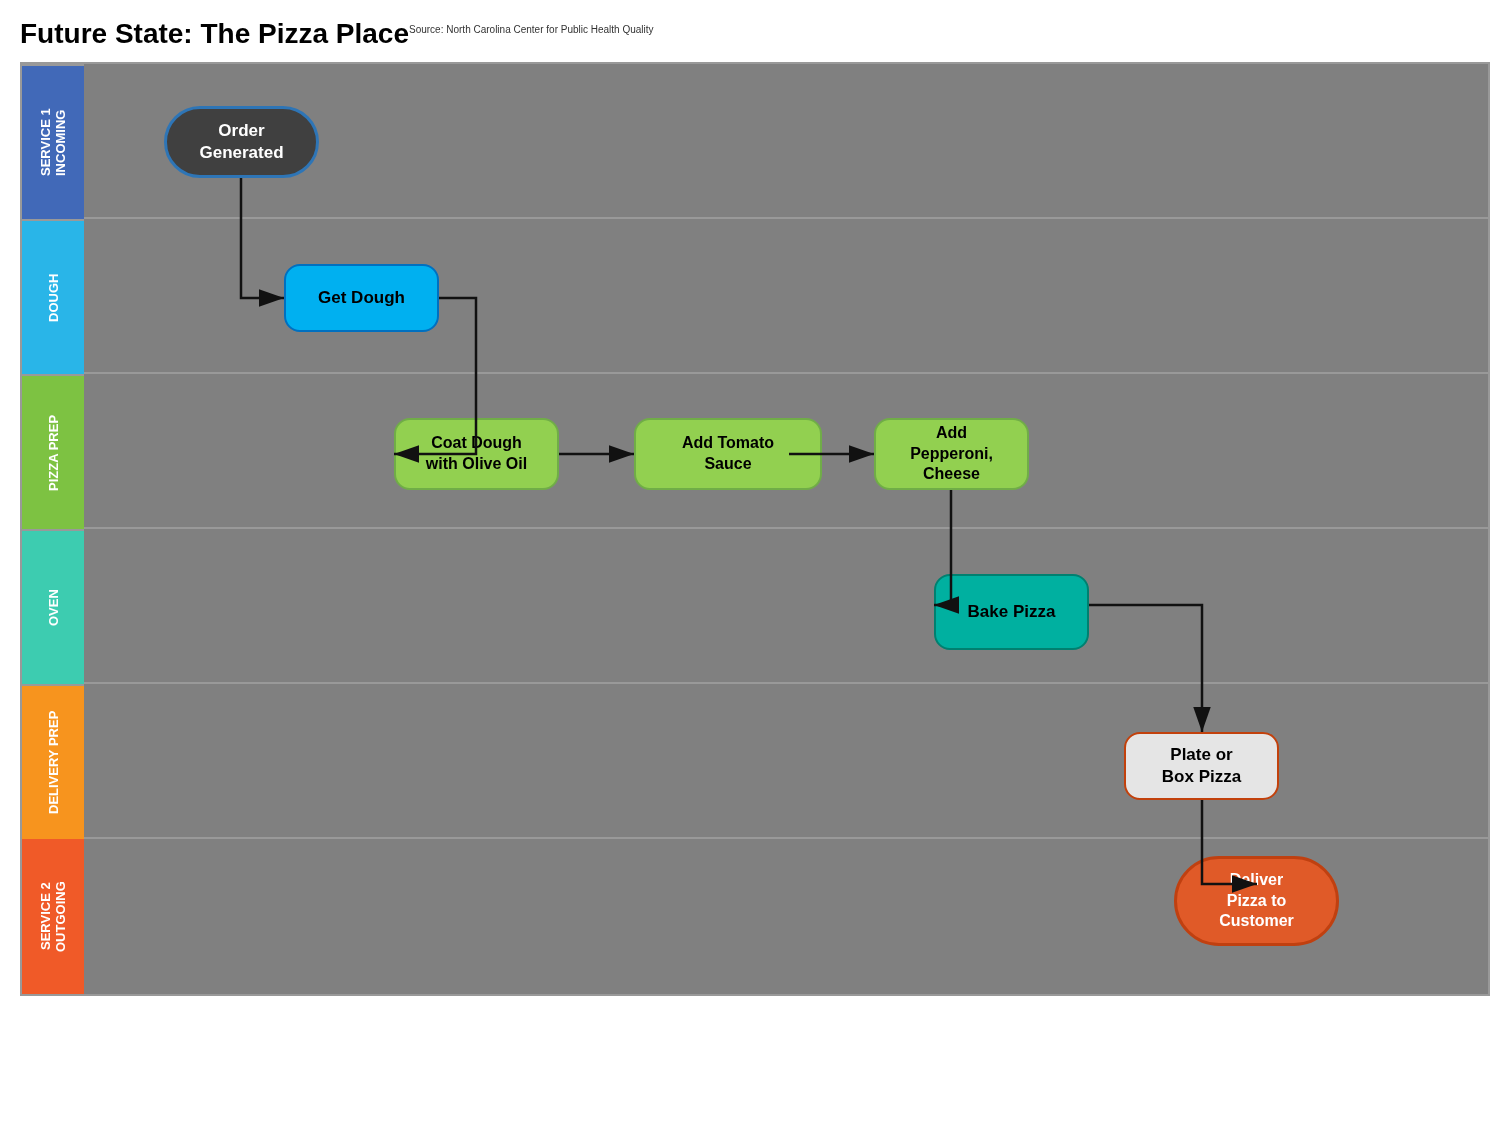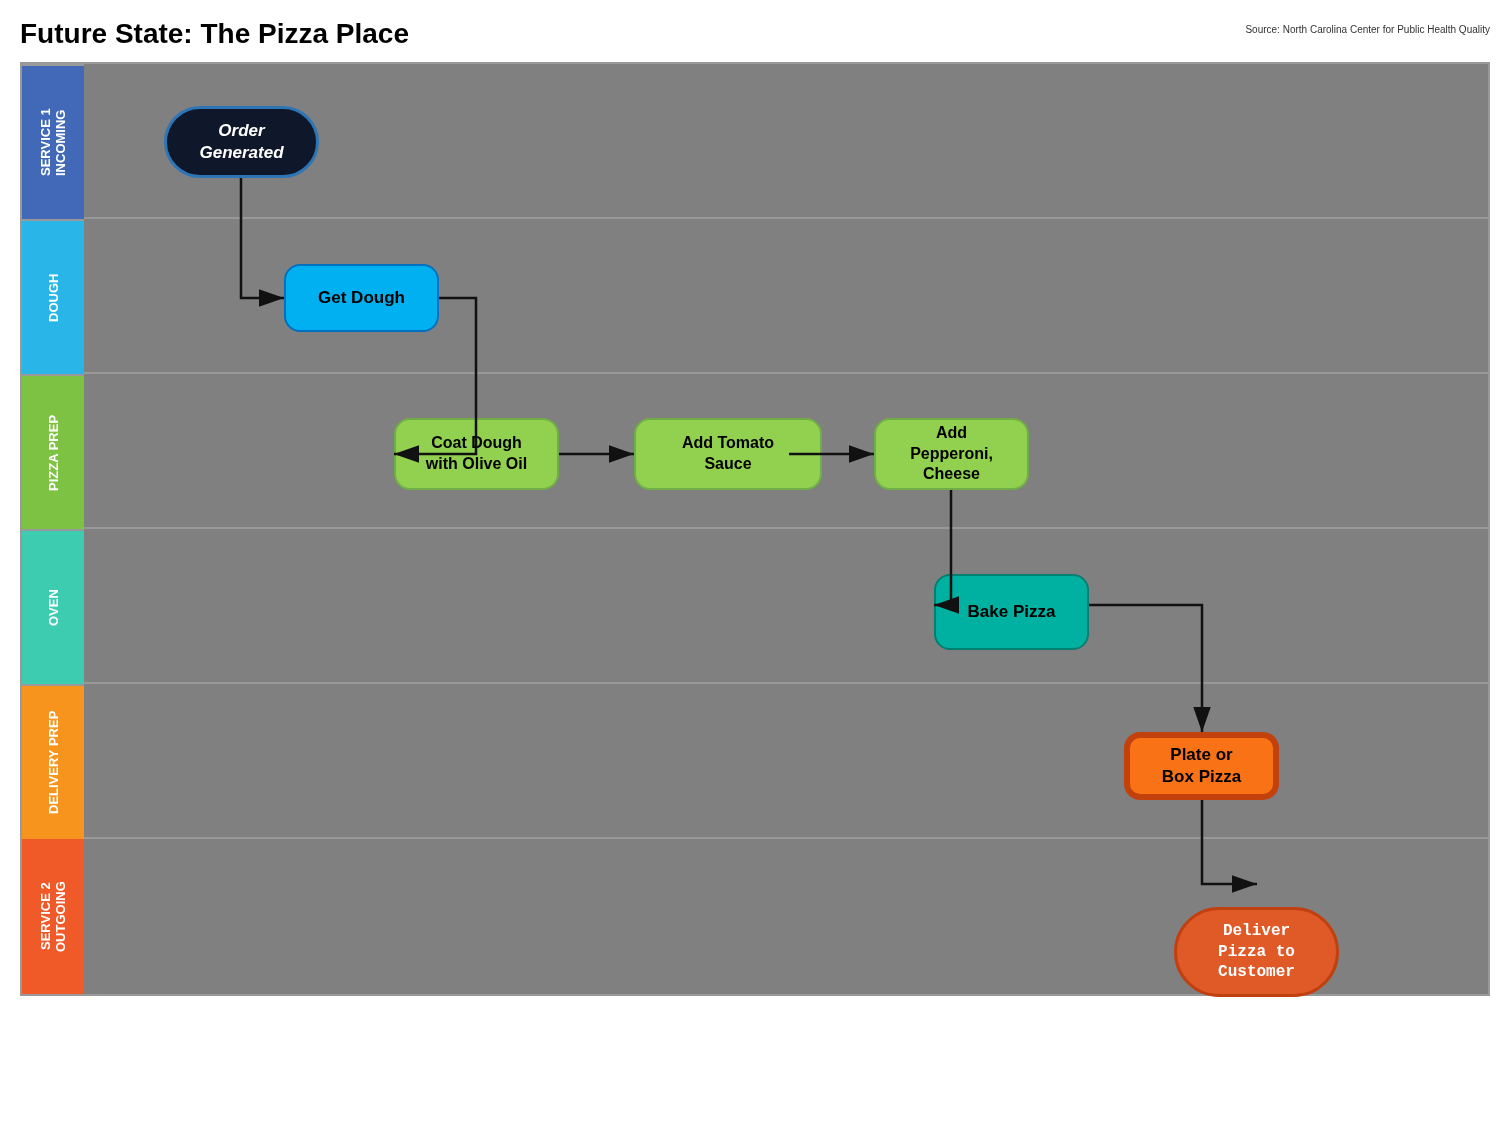--- a/index.html
+++ b/index.html
@@ -7,21 +7,21 @@
       font-family: Arial, sans-serif;
       background: #fff;
       width: 1510px;
       min-height: 1129px;
     }
     .page-wrapper {
       padding: 18px 20px 20px 20px;
     }
     .header {
       display: flex;
-      justify-content: space-between;
+      justify-content: flex-start;
       align-items: flex-start;
       margin-bottom: 12px;
     }
     .page-title {
       font-size: 28px;
       font-weight: bold;
       color: #000;
     }
     .source-text {
       font-size: 10px;
@@ -74,44 +74,43 @@
       position: absolute;
       padding: 10px 14px;
     }
     .node.oval {
       border-radius: 50px;
     }
     .node.rect {
       border-radius: 16px;
     }
     .node.blue-oval {
-      background: #0f172a;
+      background: #404040;
       color: #fff;
       border: 3px solid #2e75b6;
-      font-style: italic;
     }
     .node.cyan-rect {
       background: #00b0f0;
       color: #000;
       border: 2px solid #0070c0;
     }
     .node.green-rect {
       background: #92d050;
       color: #000;
       border: 2px solid #70ad47;
     }
     .node.teal-rect {
       background: #00b0a0;
       color: #000;
       border: 2px solid #008070;
     }
     .node.orange-rect {
-      background: #f97316;
-      color: #000;
-      border: 6px solid #c2410c;
+      background: #e5e5e5;
+      color: #000;
+      border: 2px solid #c2410c;
     }
     .node.red-oval {
       background: #e05a28;
       color: #fff;
       border: 3px solid #c04010;
       border-radius: 50px;
     }
 
     
     .arrows-svg {
@@ -198,21 +197,21 @@
         </div>
 
         <div class="node rect teal-rect" style="left:850px; top:510px; width:155px; height:76px; font-size:17px;">
           <span>Bake Pizza</span>
         </div>
 
         <div class="node rect orange-rect" style="left:1040px; top:668px; width:155px; height:68px; font-size:17px;">
           <span>Plate or<br>Box Pizza</span>
         </div>
 
-        <div class="node oval red-oval" style="left:1090px; top:843px; width:165px; height:90px; font-size:16px;font-family:Liberation Mono, monospace;">
+        <div class="node oval red-oval" style="left:1090px; top:792px; width:165px; height:90px; font-size:16px;">
           <span>Deliver<br>Pizza to<br>Customer</span>
         </div>
 
         <svg class="arrows-svg" xmlns="http://www.w3.org/2000/svg" style="position:absolute;top:0;left:0;width:100%;height:930px;overflow:visible;">
           <defs>
             <marker id="arrowhead" markerWidth="10" markerHeight="7" refX="10" refY="3.5" orient="auto">
               <polygon points="0 0, 10 3.5, 0 7" fill="#111"></polygon>
             </marker>
           </defs>
 

